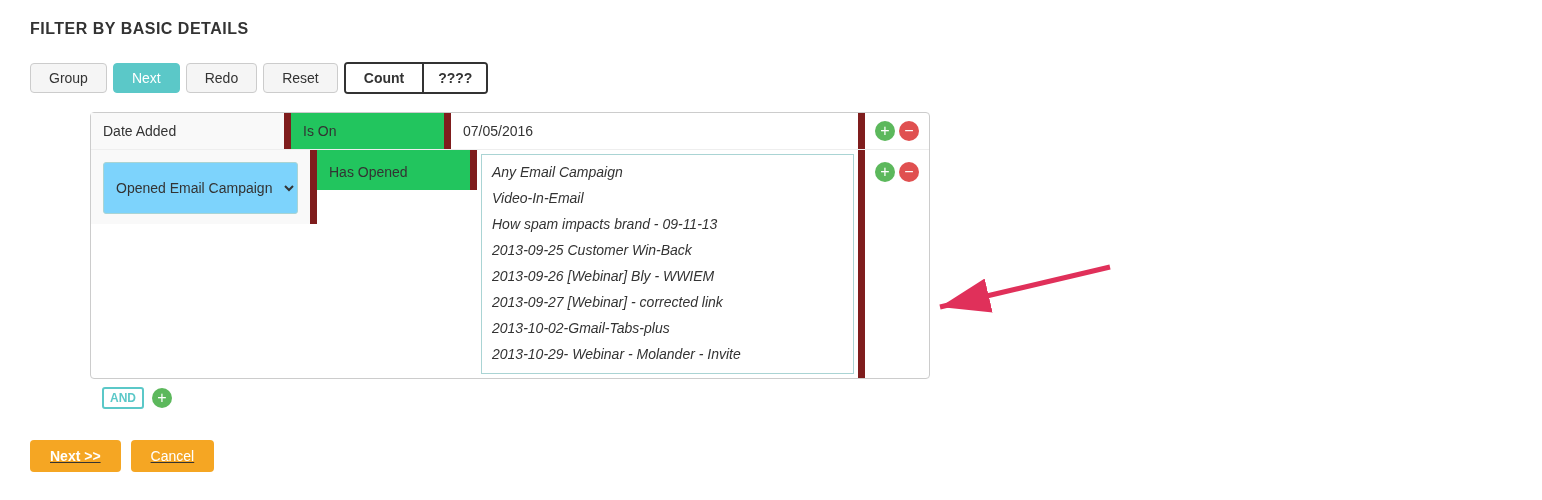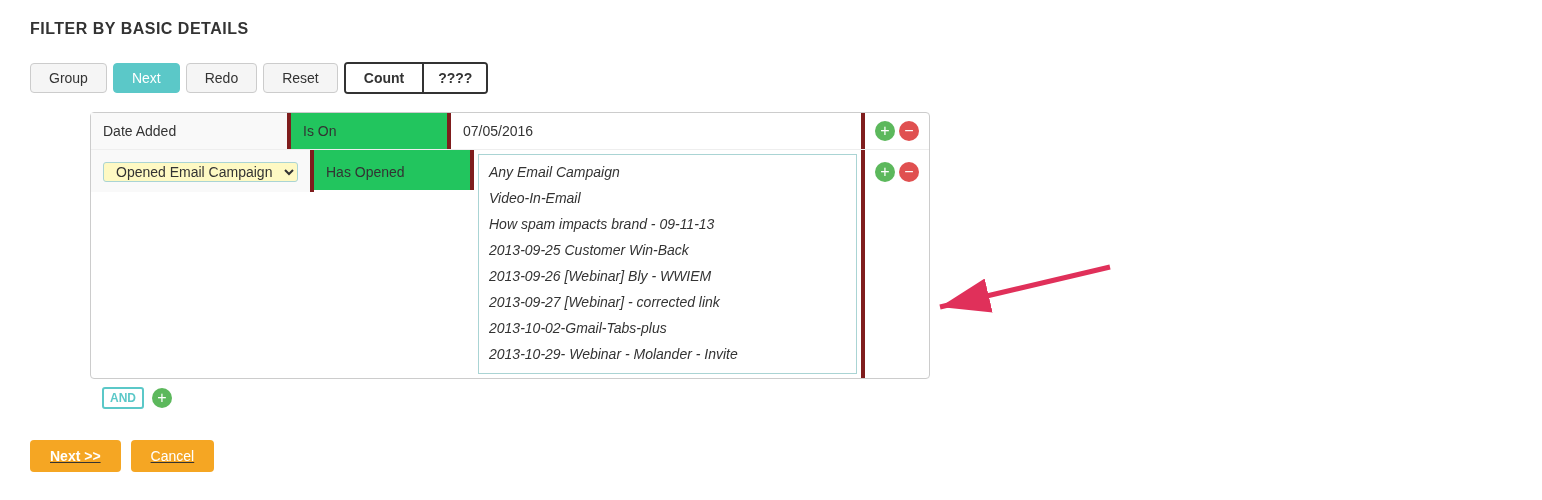--- a/index.html
+++ b/index.html
@@ -87,21 +87,21 @@
       align-items: center;
       border-bottom: 1px solid #eee;
     }
 
     .filter-row:last-child {
       border-bottom: none;
     }
 
     .filter-cell {
       padding: 10px 12px;
-      border-right: 4px solid #7f1d1d;
+      border-right: 7px solid #7f1d1d;
     }
 
     .filter-cell.field {
       min-width: 200px;
       background: #f9f9f9;
     }
 
     .filter-cell.operator {
       min-width: 160px;
       background: #22c55e;
@@ -138,24 +138,24 @@
       background: #5cb85c;
     }
 
     .circle-btn.remove {
       background: #e05050;
     }
 
     .filter-field-select {
       border: 1px solid #aad4d4;
       border-radius: 3px;
-      padding: 0 8px;
-      font-size: 14px;
-      color: #333;
-      background: #fef9c3;
+      padding: 16px 8px;
+      font-size: 14px;
+      color: #333;
+      background: #7dd3fc;
       cursor: pointer;
       width: 100%;
     }
 
     .date-input {
       border: none;
       font-size: 14px;
       color: #333;
       width: 100%;
       outline: none;

